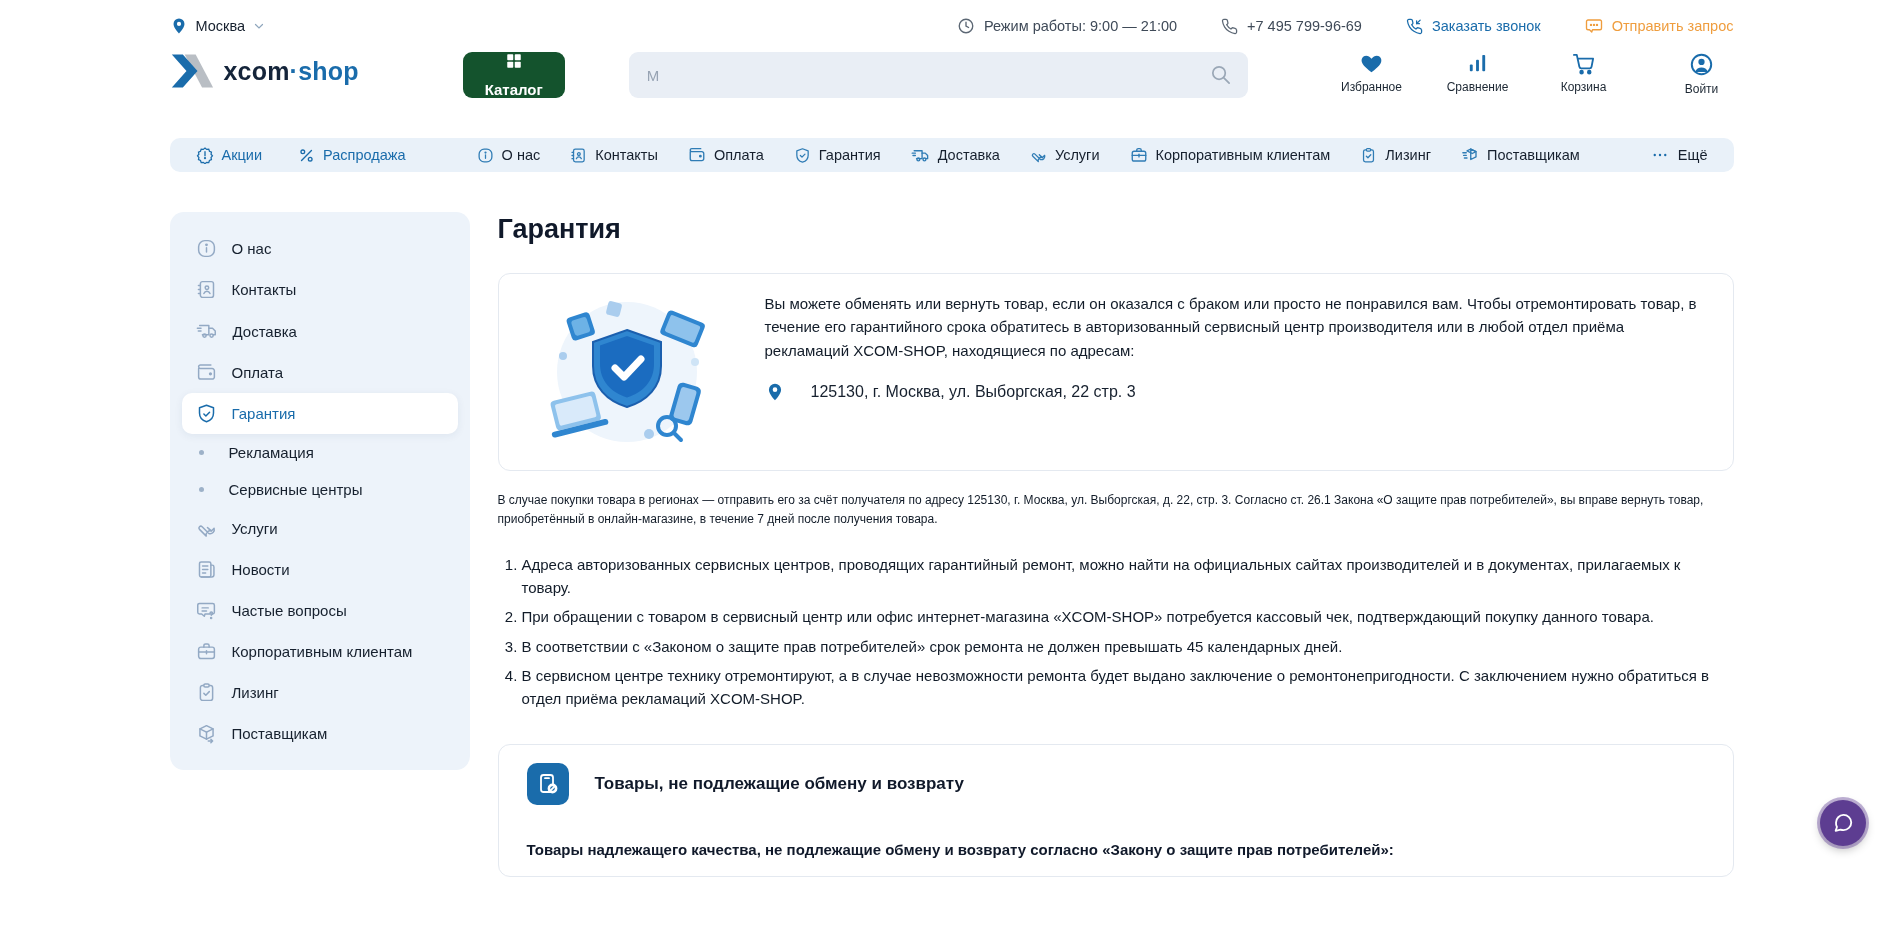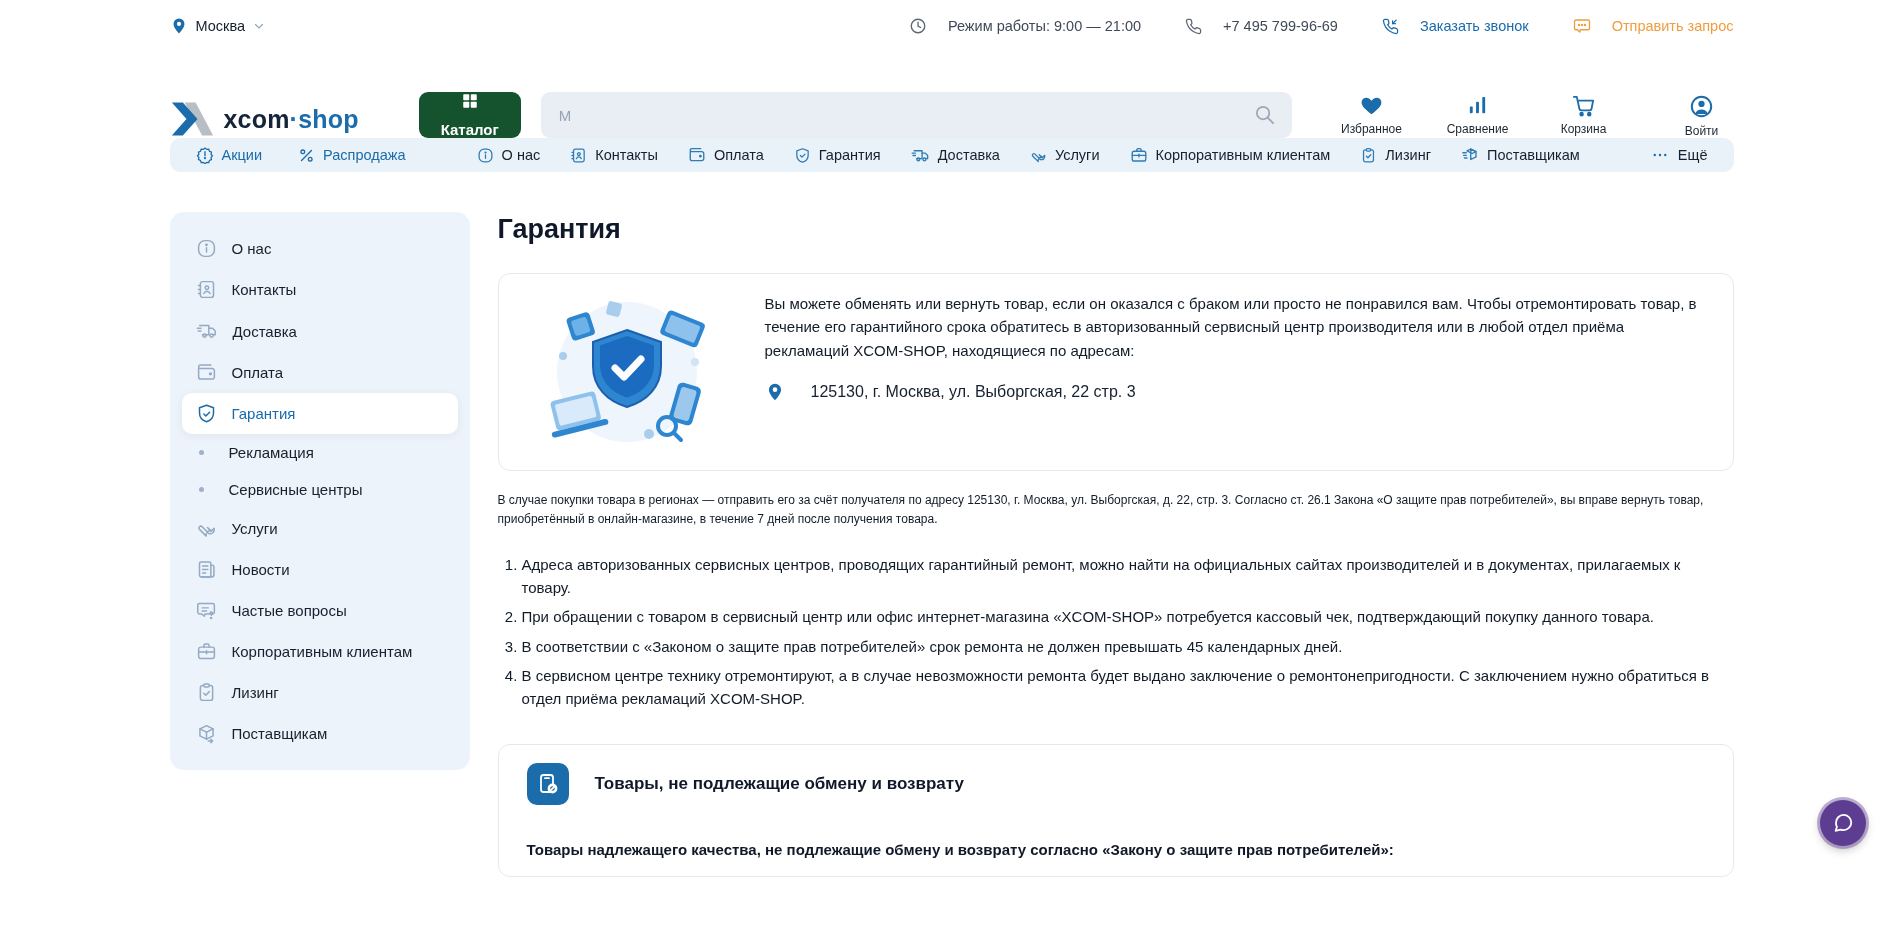--- a/index.html
+++ b/index.html
@@ -5,27 +5,27 @@
   * { margin:0; padding:0; box-sizing:border-box; }
   html,body { width:1903px; height:927px; overflow:hidden; background:#fff;
     font-family:"Liberation Sans","DejaVu Sans",sans-serif; color:#16202e; }
   .container { width:1564px; margin:0 auto; position:relative; }
 
   
   .topbar { height:52px; display:flex; align-items:center; font-size:14.5px; }
   .loc { display:flex; align-items:center; gap:8px; cursor:pointer; font-weight:500; }
   .loc svg { display:block; }
   .topbar-right { margin-left:auto; display:flex; align-items:center; gap:44px; }
-  .tb-item { display:flex; align-items:center; gap:21px; color:#3f4a58; }
+  .tb-item { display:flex; align-items:center; gap:9px; color:#3f4a58; }
   .tb-item svg { display:block; }
   .tb-link-blue { color:#1a6cab; font-weight:500; cursor:pointer; }
   .tb-link-orange { color:#ef9d3e; font-weight:500; cursor:pointer; }
 
   
-  .header { height:86px; display:flex; align-items:flex-end; }
+  .header { height:86px; display:flex; align-items:flex-start;gap:44px; }
   .logo { display:flex; align-items:center; gap:10px; cursor:pointer; margin-right:60px; }
   .logo-text { font-size:25px; font-weight:700; letter-spacing:.2px; color:#14243a; }
   .logo-text .dot,.logo-text .shop { color:#1a6cab; }
   .catalog-btn { background:#14532d; color:#fff; border:none; border-radius:9px;
     height:46px; padding:0 22px; font-size:15px; font-weight:600; display:flex;
     align-items:center; gap:11px; cursor:pointer; font-family:inherit;flex-direction:column; }
   .search-wrap { position:relative; flex:1; margin-left:20px; }
   .search-input { width:100%; height:46px; background:#e9eef5; border:none; border-radius:9px;
     padding:0 52px 0 18px; font-size:15px; color:#97a3b3; font-family:inherit; outline:none; }
   .search-icon { position:absolute; right:16px; top:11px; color:#9aa7b6; }

